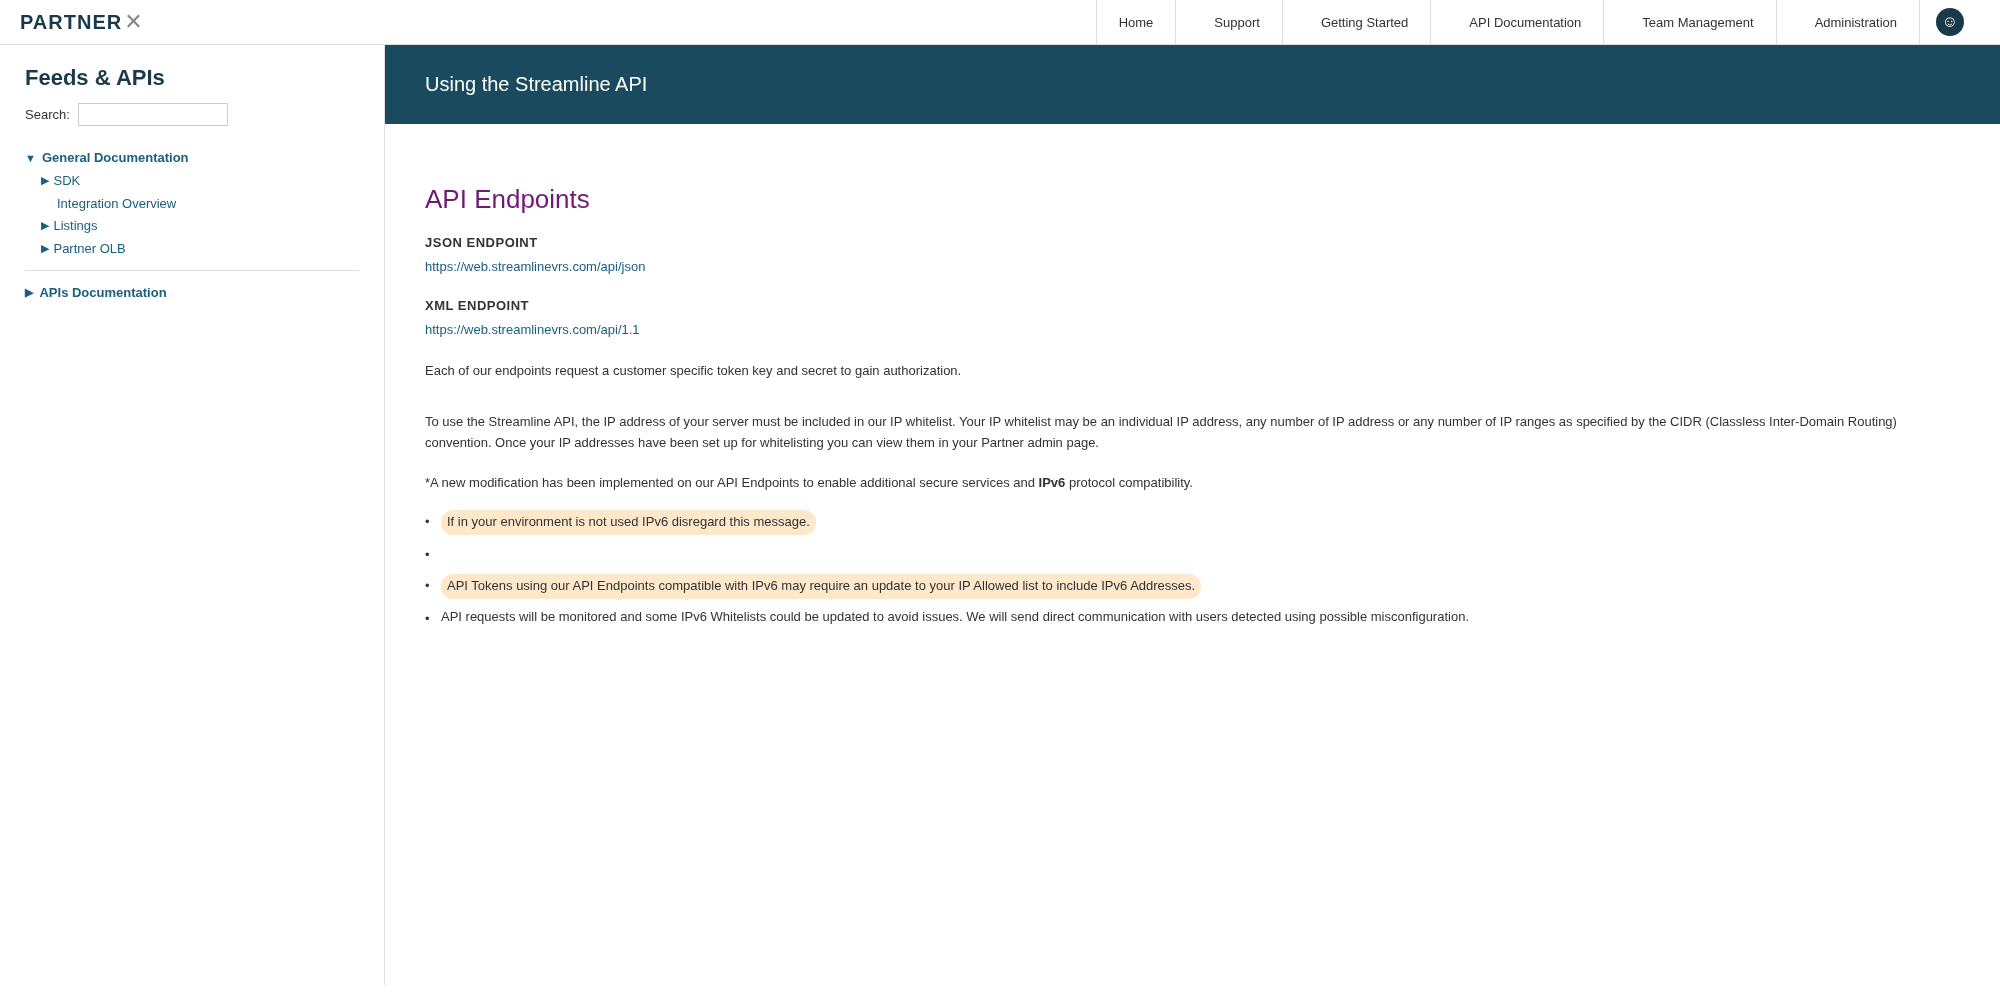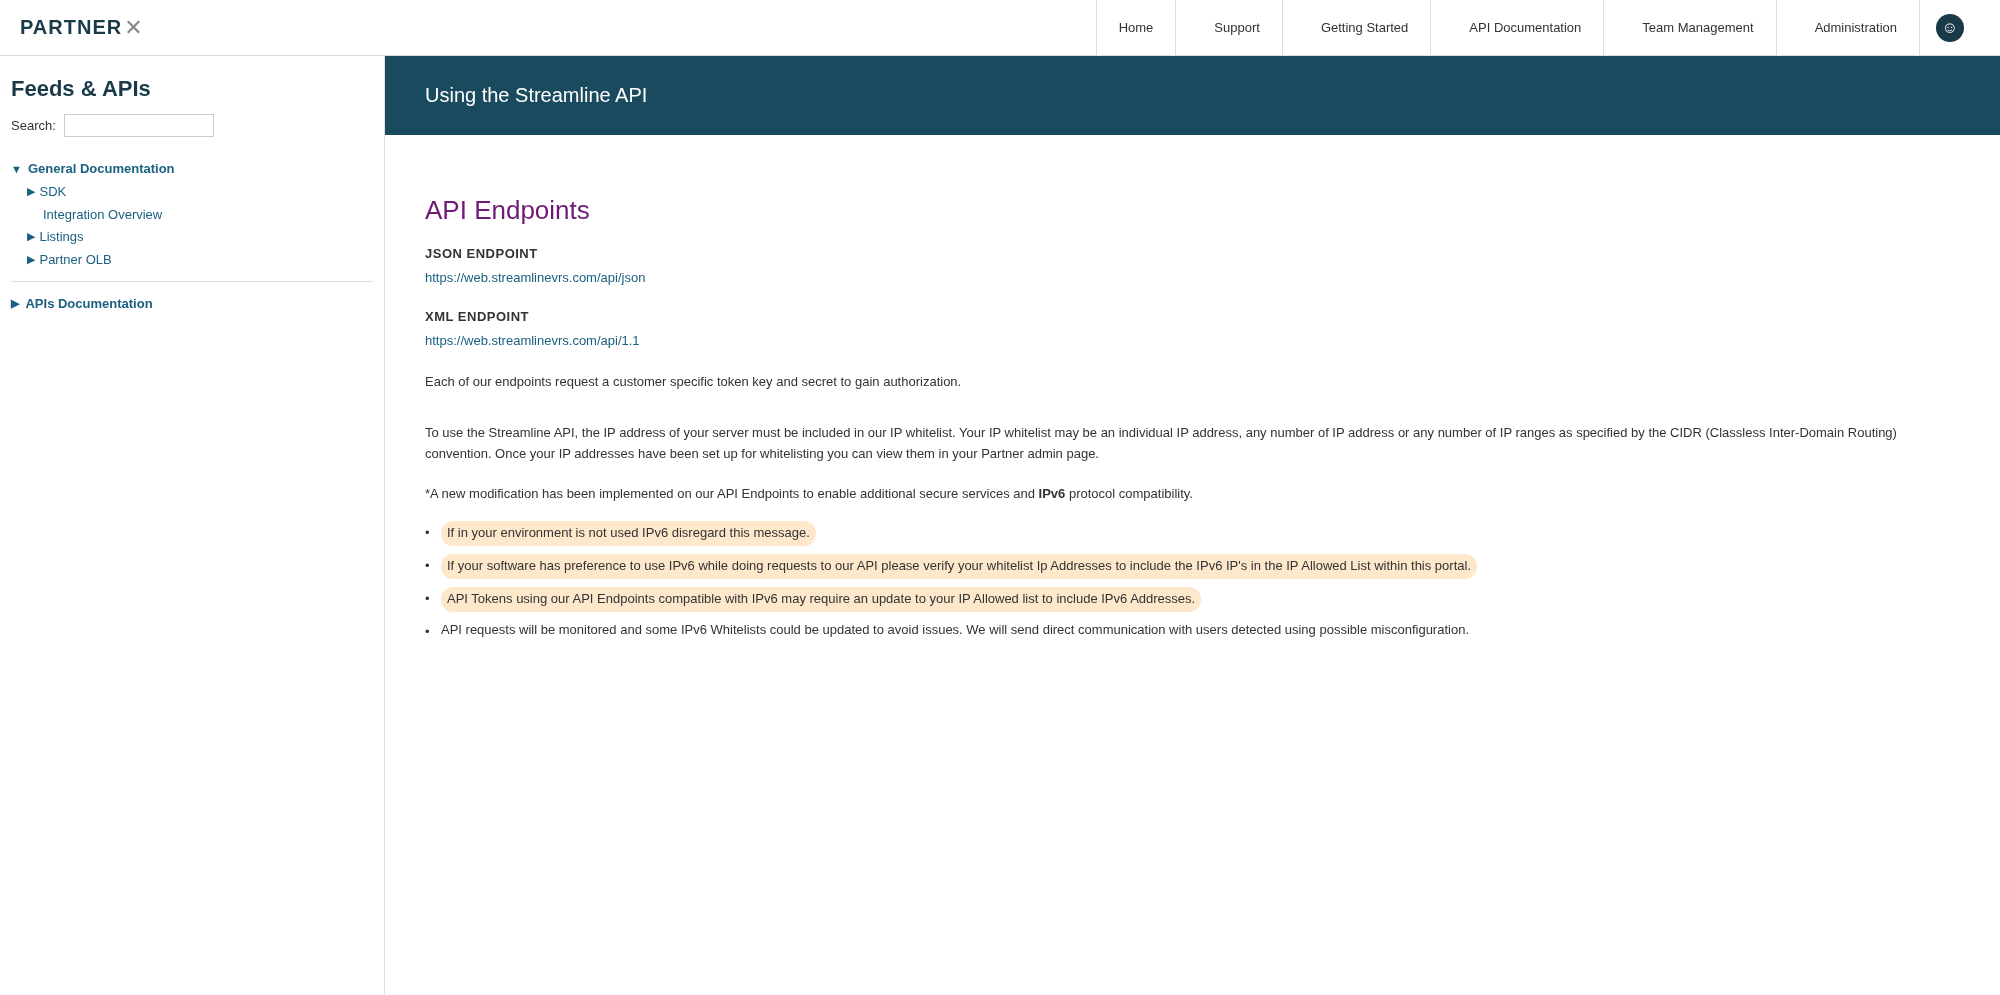--- a/index.html
+++ b/index.html
@@ -4,21 +4,21 @@
   <style>
     * { margin: 0; padding: 0; box-sizing: border-box; }
     body { font-family: Arial, sans-serif; font-size: 14px; color: #333; background: #fff; }
 
     
     .top-nav {
       display: flex;
       align-items: center;
       background: #fff;
       border-bottom: 1px solid #ddd;
-      height: 56px;
+      height: 45px;
       padding: 0 20px;
     }
     .logo {
       display: flex;
       align-items: center;
       margin-right: auto;
     }
     .logo-text {
       font-size: 20px;
       font-weight: bold;
@@ -72,21 +72,21 @@
       height: calc(100vh - 55px);
     }
 
     
     .sidebar {
       width: 385px;
       min-width: 385px;
       background: #fff;
       border-right: 1px solid #e0e0e0;
       overflow-y: auto;
-      padding: 20px 11px;
+      padding: 20px 25px;
     }
     .sidebar-title {
       font-size: 22px;
       font-weight: bold;
       color: #1a3a4a;
       margin-bottom: 12px;
     }
     .search-row {
       display: flex;
       align-items: center;
@@ -339,21 +339,20 @@
           </p>
         </div>
 
         <ul class="bullet-list">
           <li>
             <span class="bullet-dot">•</span>
             <span class="bullet-content-orange">If in your environment is not used IPv6 disregard this message.</span>
           </li>
           <li>
             <span class="bullet-dot">•</span>
-            <span class="bullet-content-orange">If your software has preference to use IPv6 while doing requests to our API please verify your whitelist Ip Addresses to include the IPv6 IP's in the IP Allowed List within this portal.</span>
           </li>
           <li>
             <span class="bullet-dot">•</span>
             <span class="bullet-content-orange">API Tokens using our API Endpoints compatible with IPv6 may require an update to your  IP Allowed list to include IPv6 Addresses.</span>
           </li>
           <li>
             <span class="bullet-dot">•</span>
             <span class="bullet-content-plain">API requests will be monitored and some IPv6 Whitelists could be updated to avoid issues. We will send direct communication with users detected using possible misconfiguration.</span>
           </li>
         </ul>

